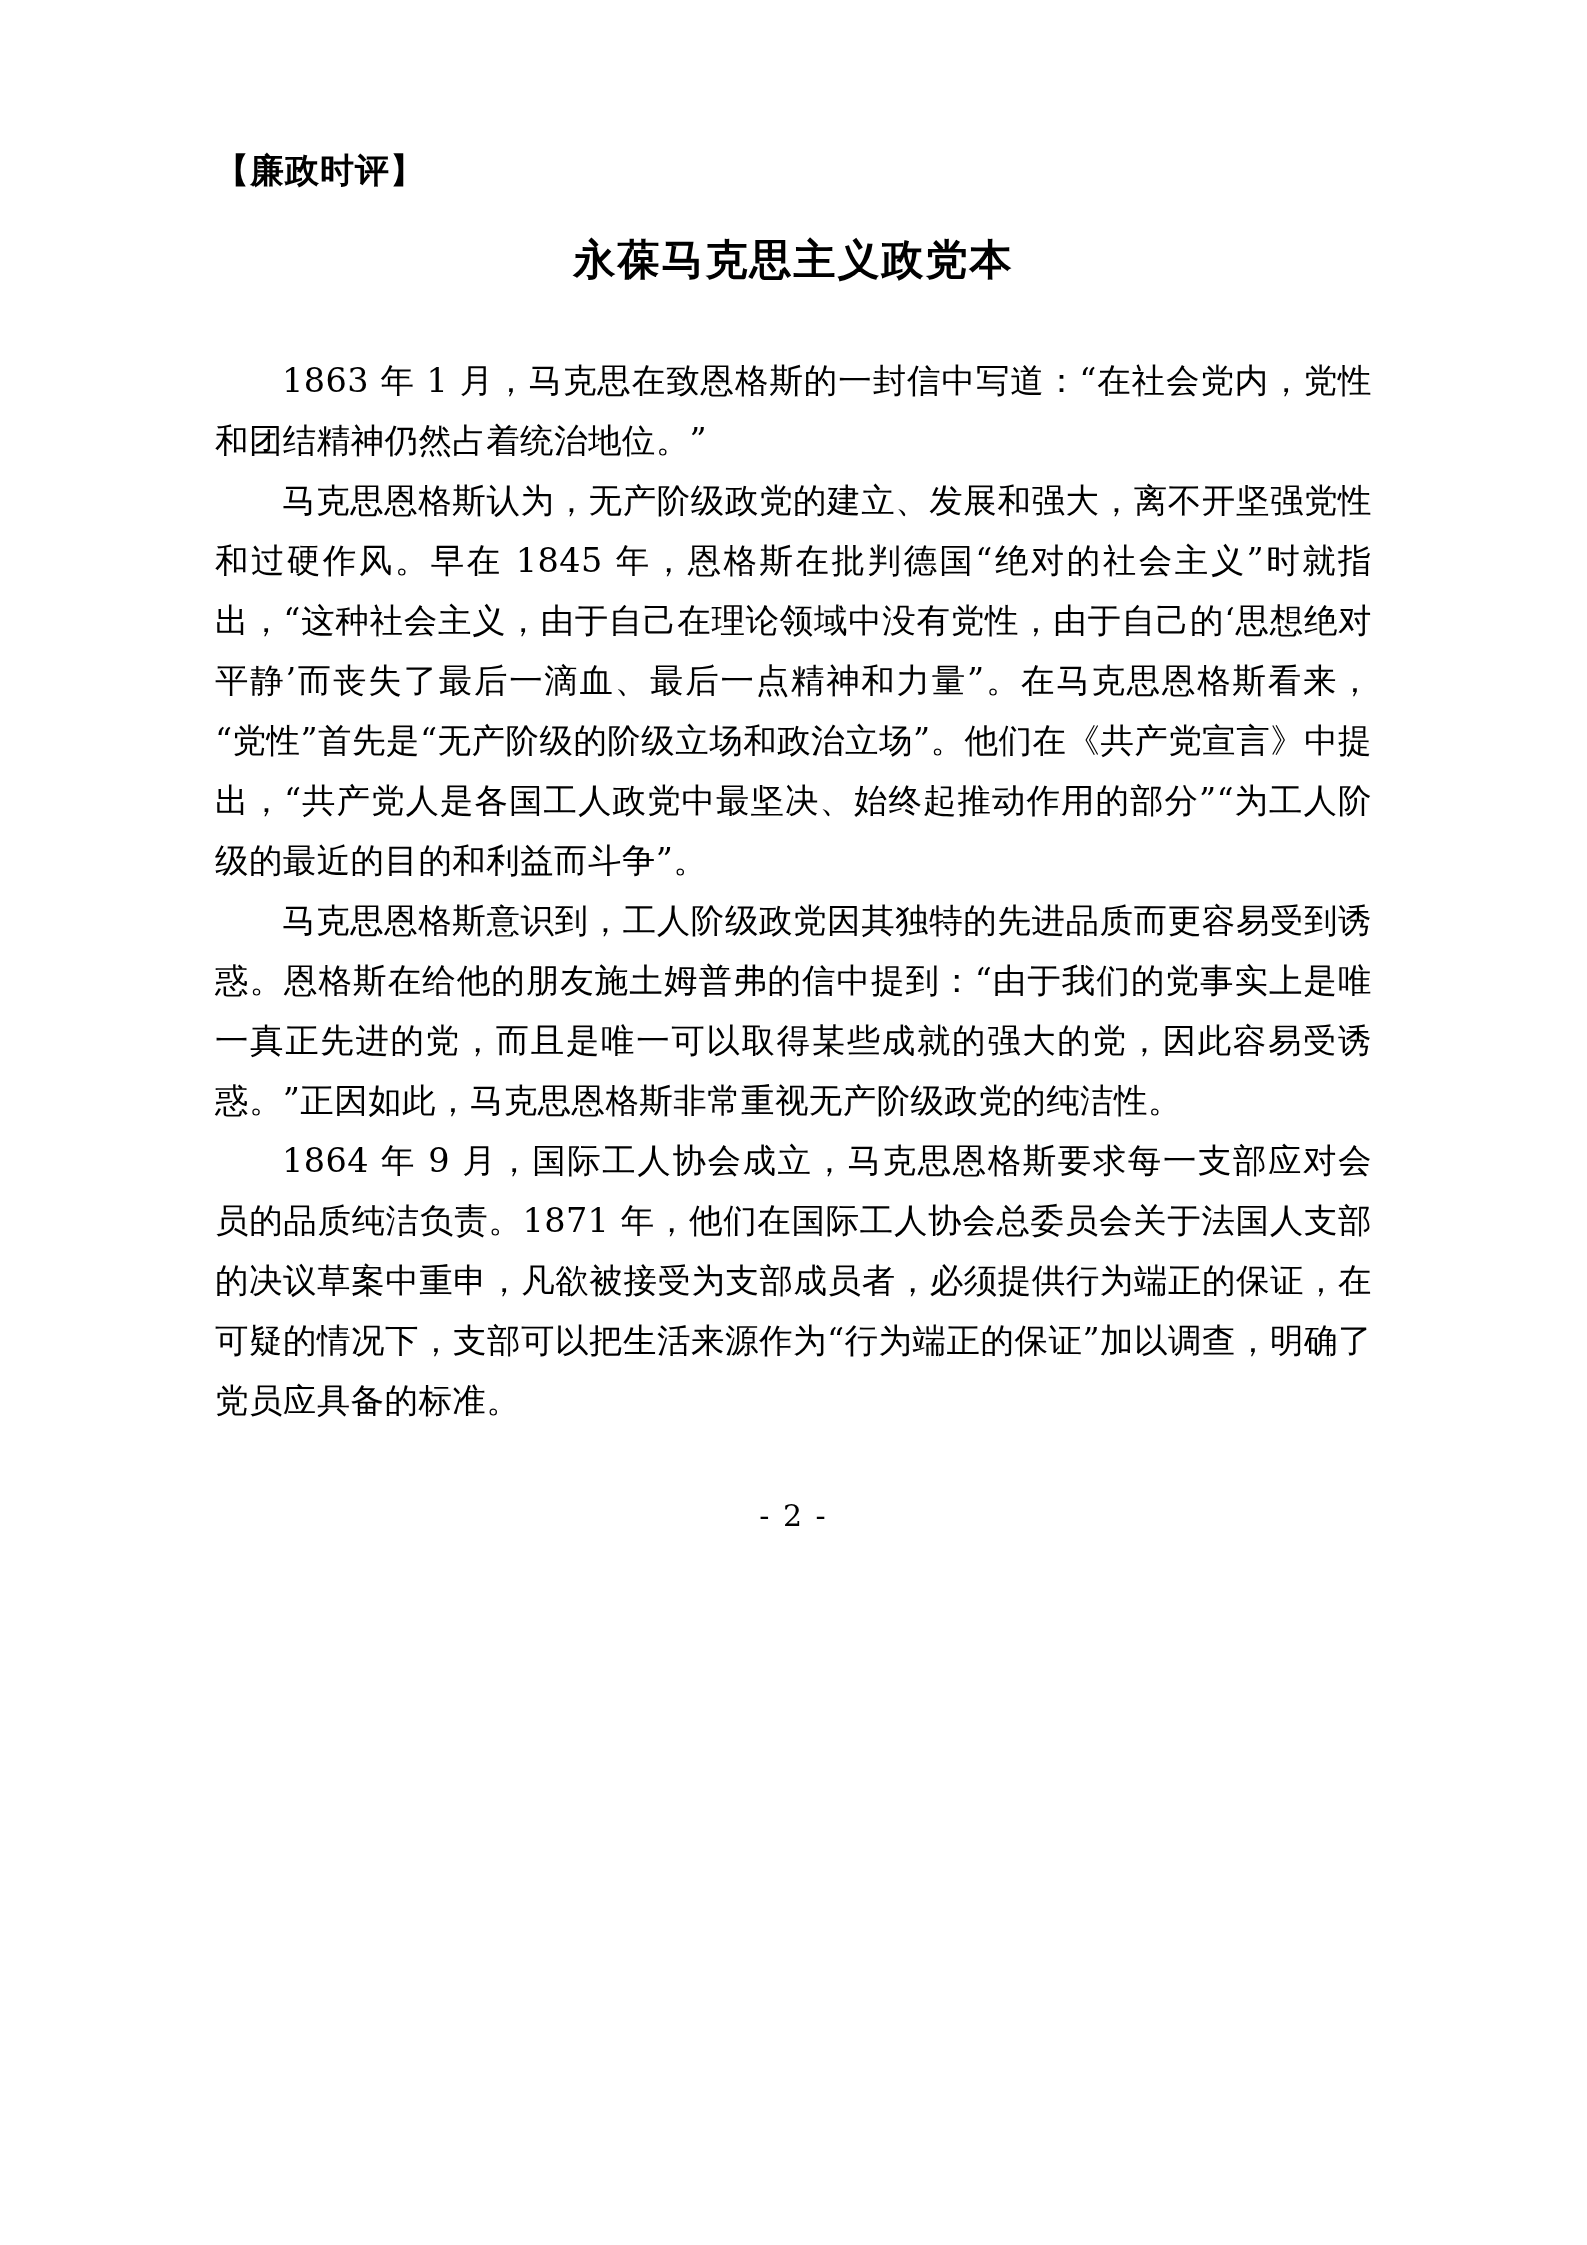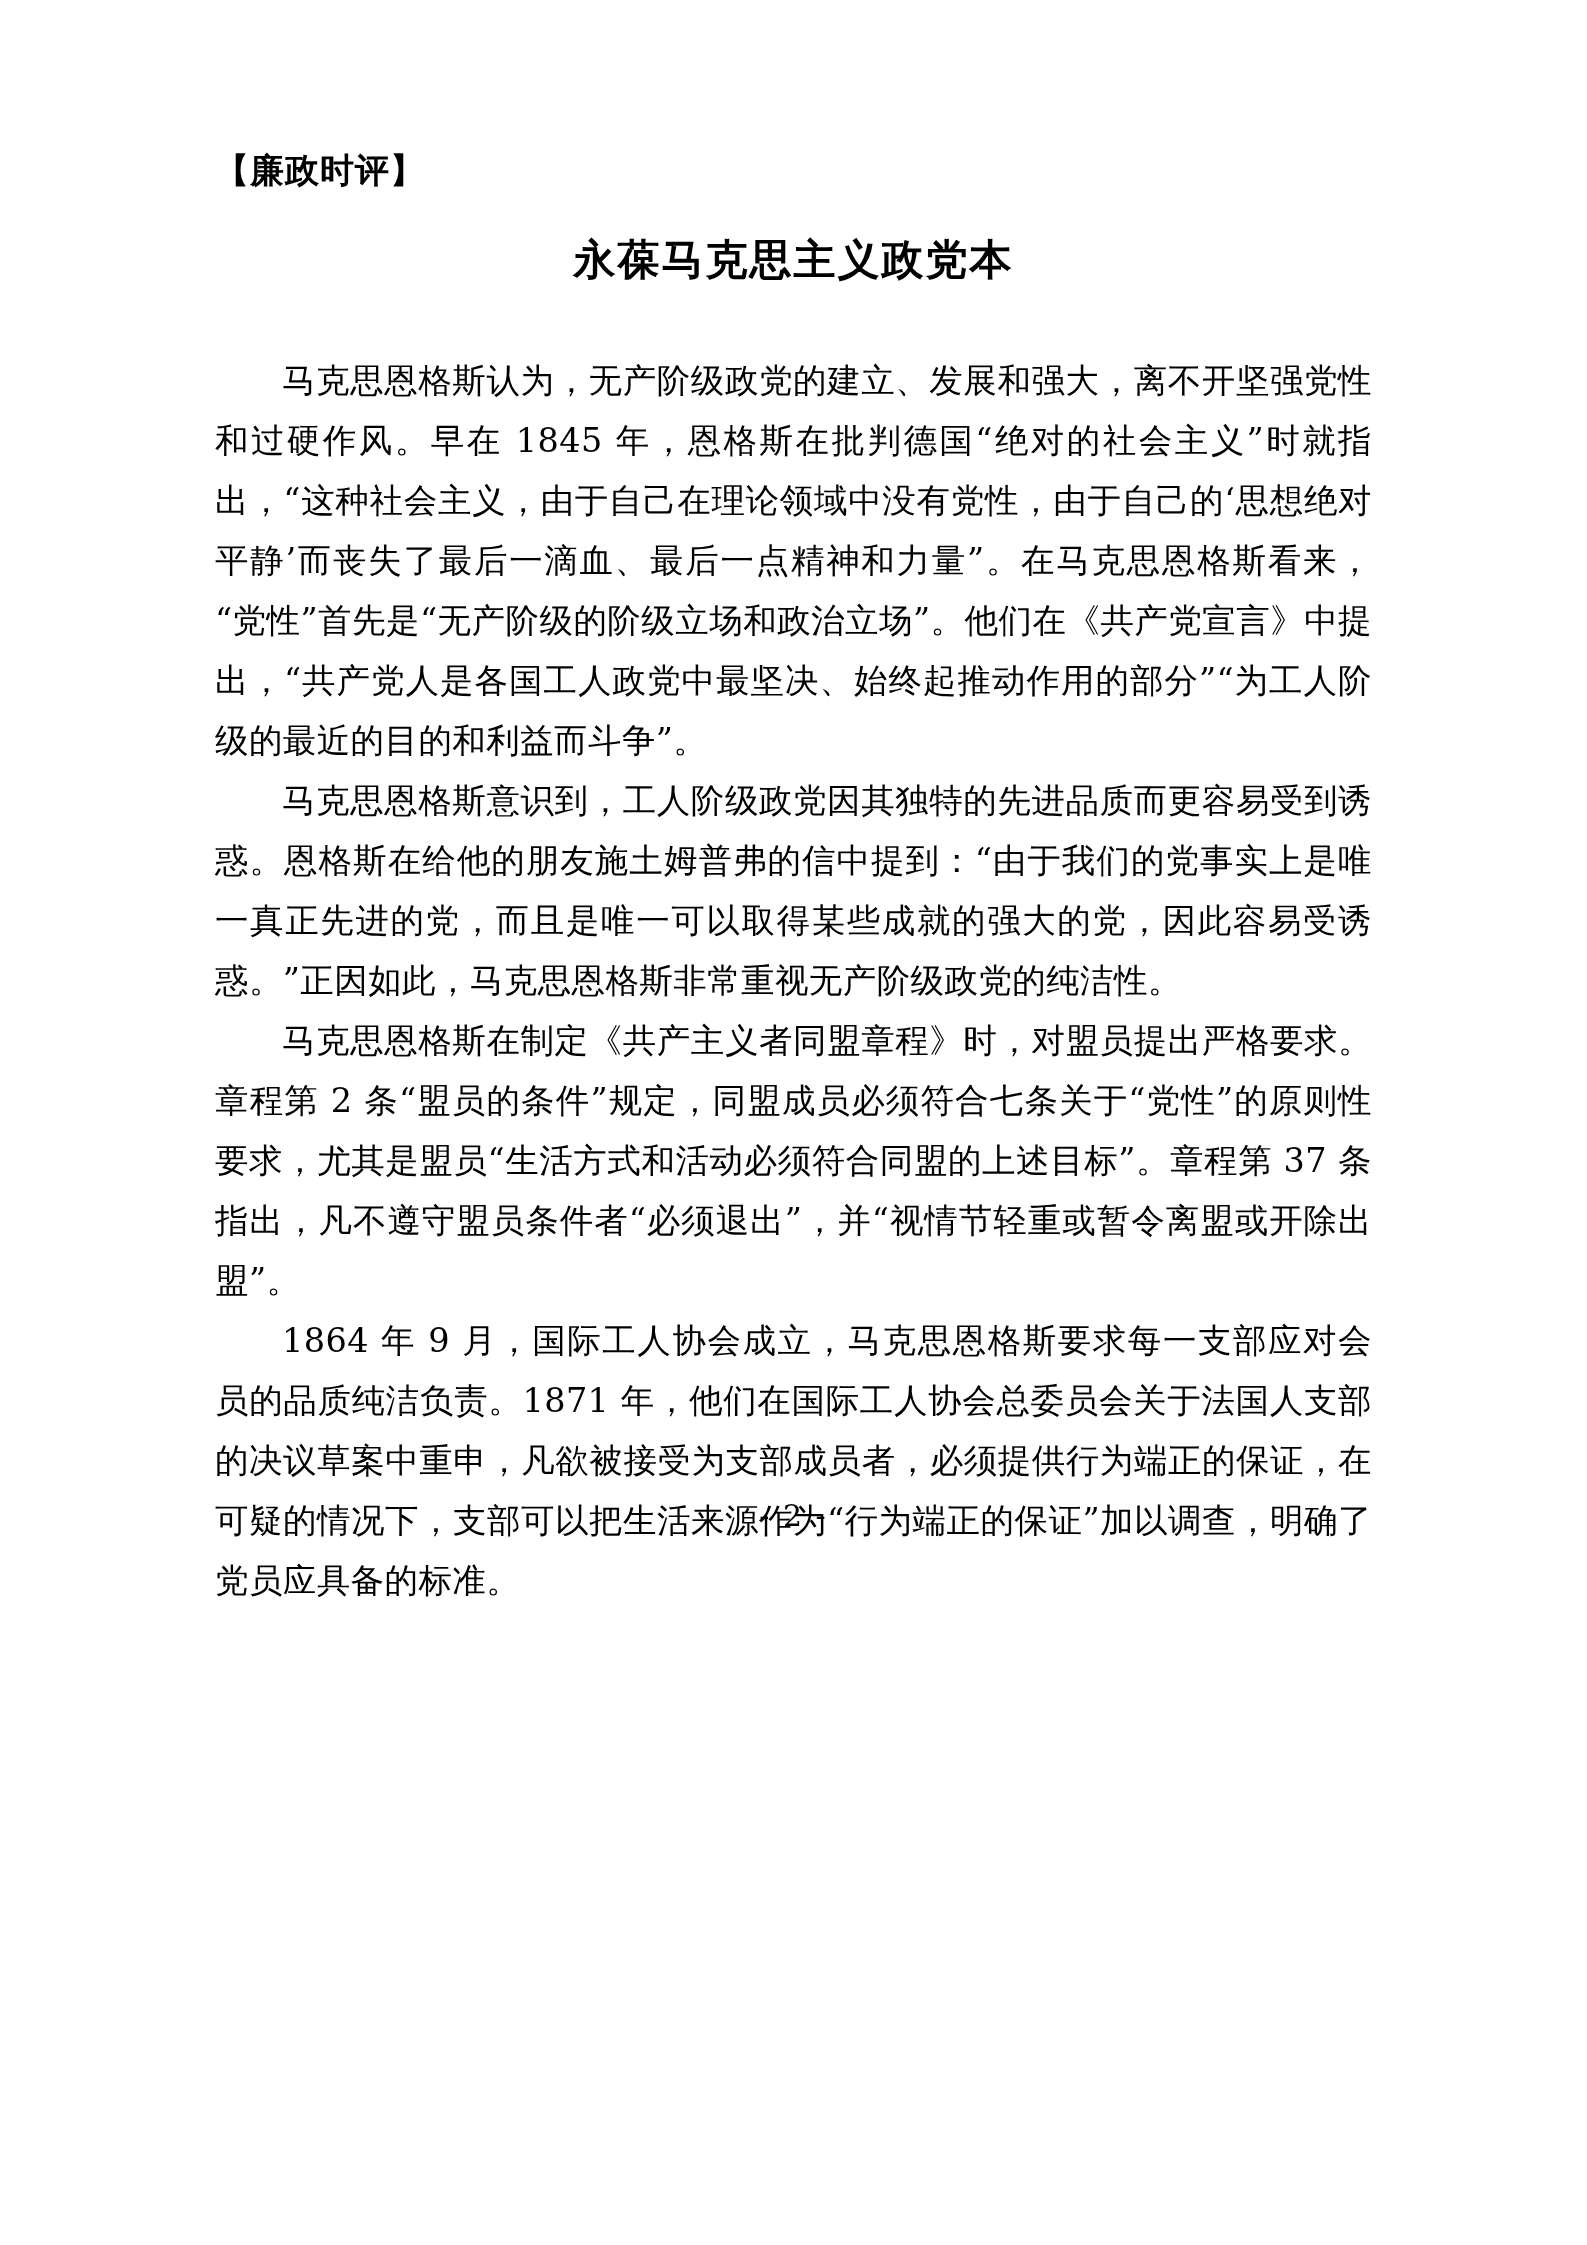--- a/index.html
+++ b/index.html
@@ -64,21 +64,21 @@
 </head>
 <body>
 
 <div class="page">
 
   <div class="column-tag">【廉政时评】</div>
 
   <h1 class="doc-title">永葆马克思主义政党本</h1>
 
   <div class="body-text">
+    <p>1863 年 1 月，马克思在致恩格斯的一封信中写道：“在社会党内，党性和团结精神仍然占着统治地位。”</p>
     <p>马克思恩格斯认为，无产阶级政党的建立、发展和强大，离不开坚强党性和过硬作风。早在 1845 年，恩格斯在批判德国“绝对的社会主义”时就指出，“这种社会主义，由于自己在理论领域中没有党性，由于自己的‘思想绝对平静’而丧失了最后一滴血、最后一点精神和力量”。在马克思恩格斯看来，“党性”首先是“无产阶级的阶级立场和政治立场”。他们在《共产党宣言》中提出，“共产党人是各国工人政党中最坚决、始终起推动作用的部分”“为工人阶级的最近的目的和利益而斗争”。</p>
     <p>马克思恩格斯意识到，工人阶级政党因其独特的先进品质而更容易受到诱惑。恩格斯在给他的朋友施土姆普弗的信中提到：“由于我们的党事实上是唯一真正先进的党，而且是唯一可以取得某些成就的强大的党，因此容易受诱惑。”正因如此，马克思恩格斯非常重视无产阶级政党的纯洁性。</p>
-    <p>马克思恩格斯在制定《共产主义者同盟章程》时，对盟员提出严格要求。章程第 2 条“盟员的条件”规定，同盟成员必须符合七条关于“党性”的原则性要求，尤其是盟员“生活方式和活动必须符合同盟的上述目标”。章程第 37 条指出，凡不遵守盟员条件者“必须退出”，并“视情节轻重或暂令离盟或开除出盟”。</p>
     <p>1864 年 9 月，国际工人协会成立，马克思恩格斯要求每一支部应对会员的品质纯洁负责。1871 年，他们在国际工人协会总委员会关于法国人支部的决议草案中重申，凡欲被接受为支部成员者，必须提供行为端正的保证，在可疑的情况下，支部可以把生活来源作为“行为端正的保证”加以调查，明确了党员应具备的标准。</p>
   </div>
 
   <div class="page-number">- 2 -</div>
 
 </div>
 
 </body></html>

